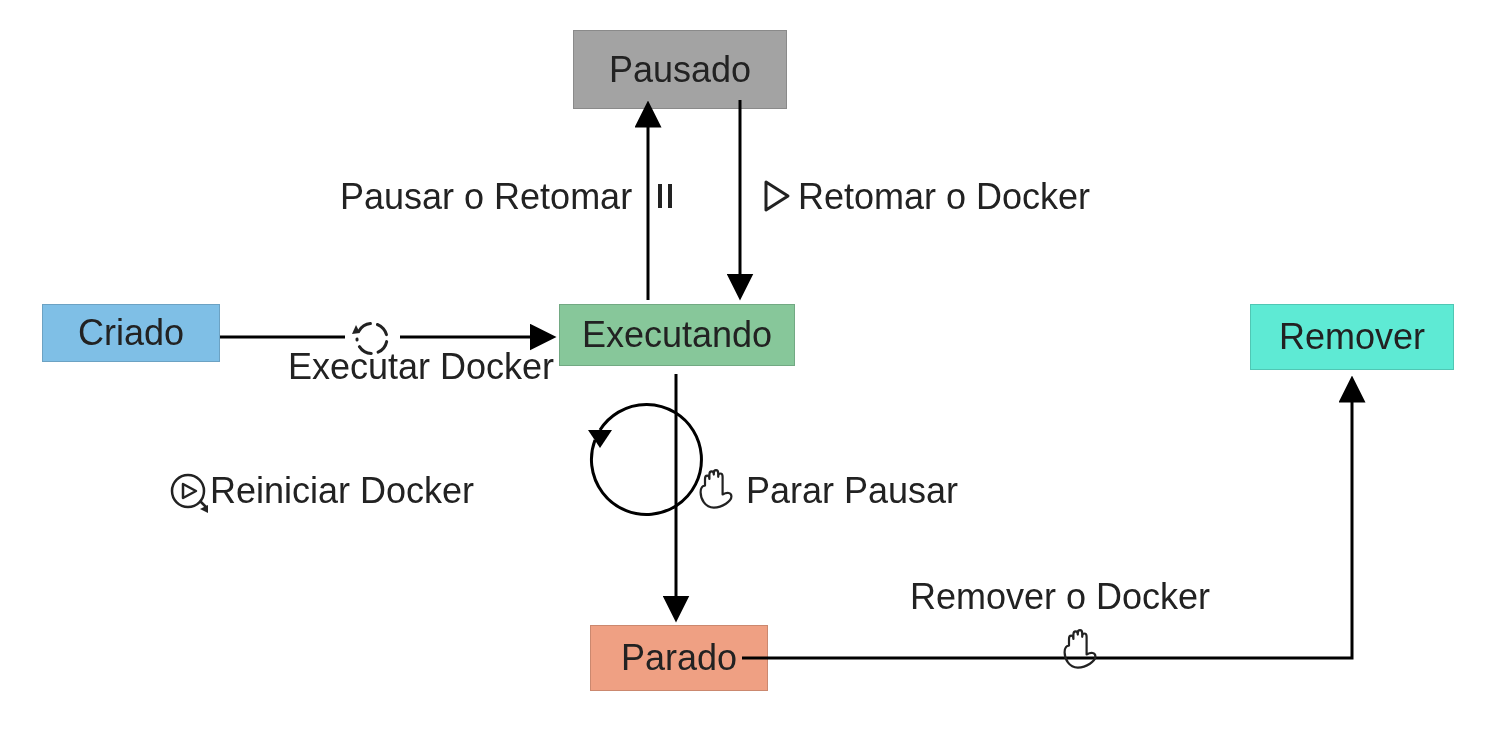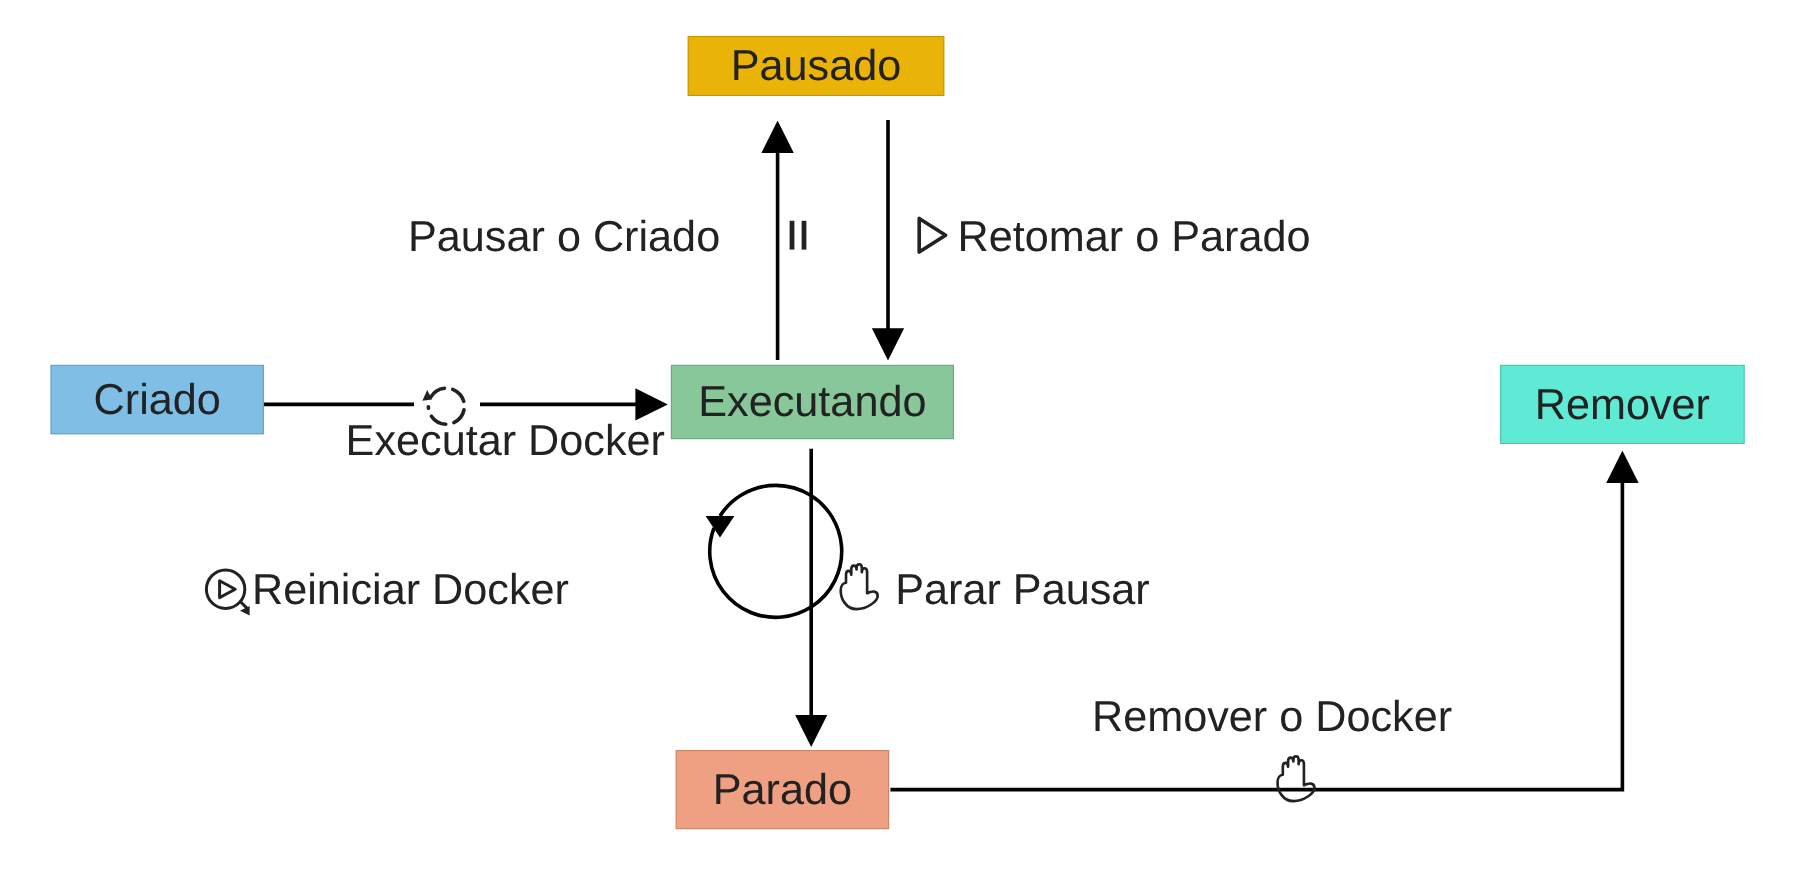--- a/index.html
+++ b/index.html
@@ -42,37 +42,37 @@
 <body>
 
 <div class="state-box" style="left:42px;  top:304px; width:178px; height:58px; background:#7FBFE6;">
   <span>Criado</span>
 </div>
 
 <div class="state-box" style="left:559px; top:304px; width:236px; height:62px; background:#87C79A;">
   <span>Executando</span>
 </div>
 
-<div class="state-box" style="left:573px; top:30px;  width:214px; height:50px; background:#eab308;">
+<div class="state-box" style="left:573px; top:30px;  width:214px; height:79px; background:#a3a3a3;">
   <span>Pausado</span>
 </div>
 
-<div class="state-box" style="left:563px; top:625px; width:178px; height:66px; background:#EFA083;">
+<div class="state-box" style="left:590px; top:625px; width:178px; height:66px; background:#EFA083;">
   <span>Parado</span>
 </div>
 
 <div class="state-box" style="left:1250px; top:304px; width:204px; height:66px; background:#5eead4;">
   <span>Remover</span>
 </div>
 
 <div class="label" style="left:288px; top:346px;">Executar Docker</div>
 
-<div class="label" style="left:340px; top:176px;">Pausar o Criado</div>
+<div class="label" style="left:340px; top:176px;">Pausar o Retomar</div>
 
-<div class="label" style="left:798px; top:176px;">Retomar o Parado</div>
+<div class="label" style="left:798px; top:176px;">Retomar o Docker</div>
 
 <div class="label" style="left:210px; top:470px;">Reiniciar Docker</div>
 
 <div class="label" style="left:746px; top:470px;">Parar Pausar</div>
 
 <div class="label" style="left:910px; top:576px;">Remover o Docker</div>
 
 <svg class="overlay" viewBox="0 0 1500 736">
   <defs>
     <marker id="arrow" viewBox="0 0 12 12" refX="10" refY="6" markerWidth="9" markerHeight="9" orient="auto-start-reverse">

